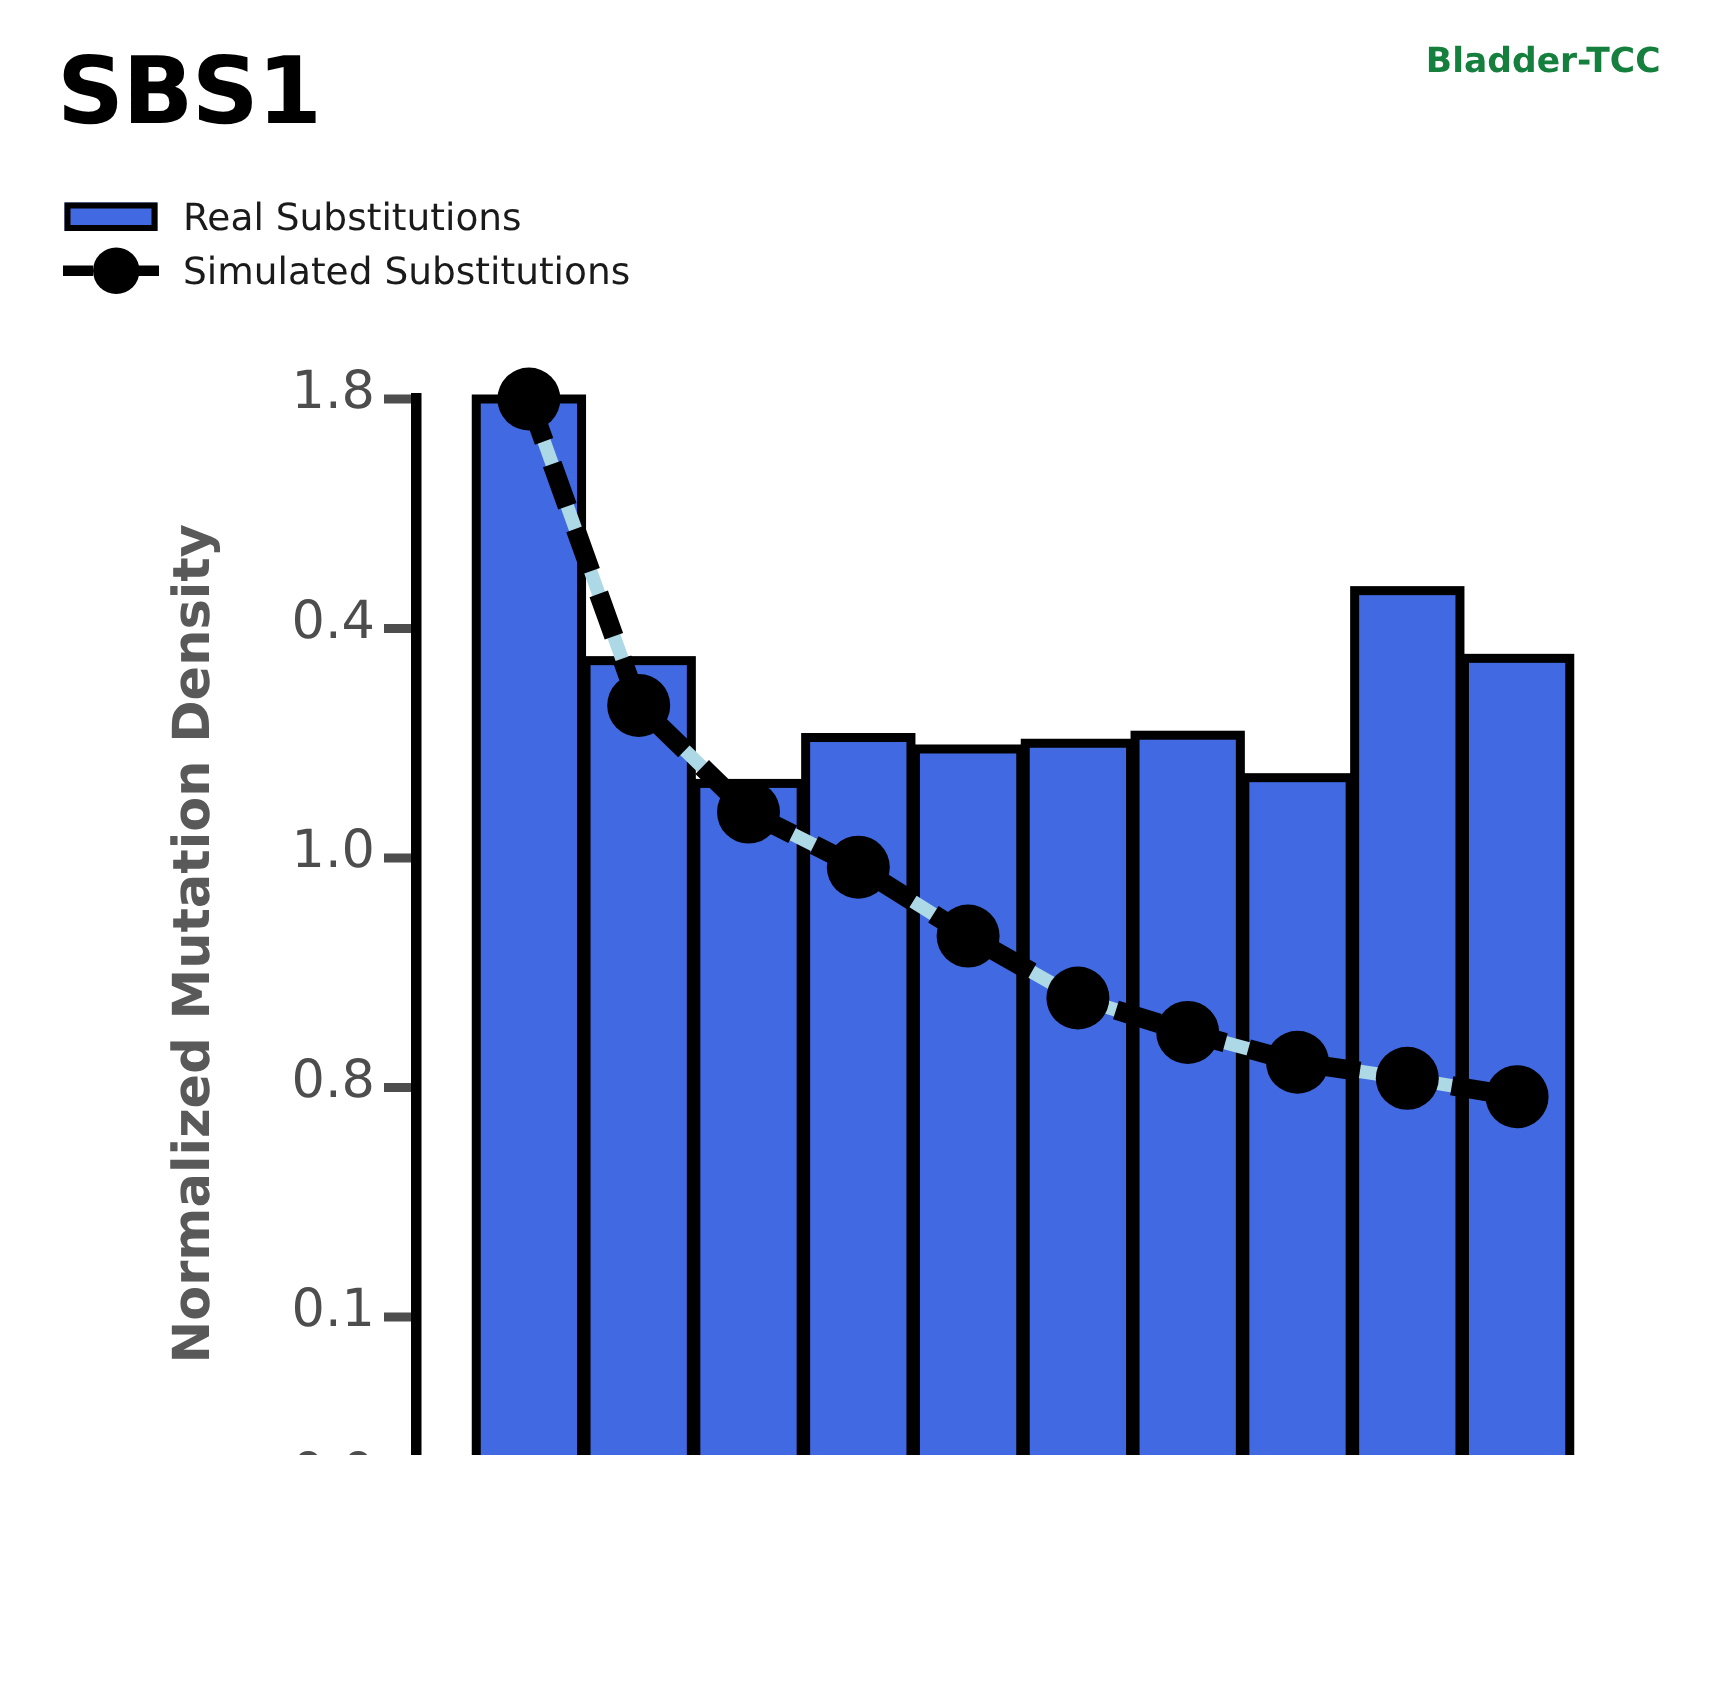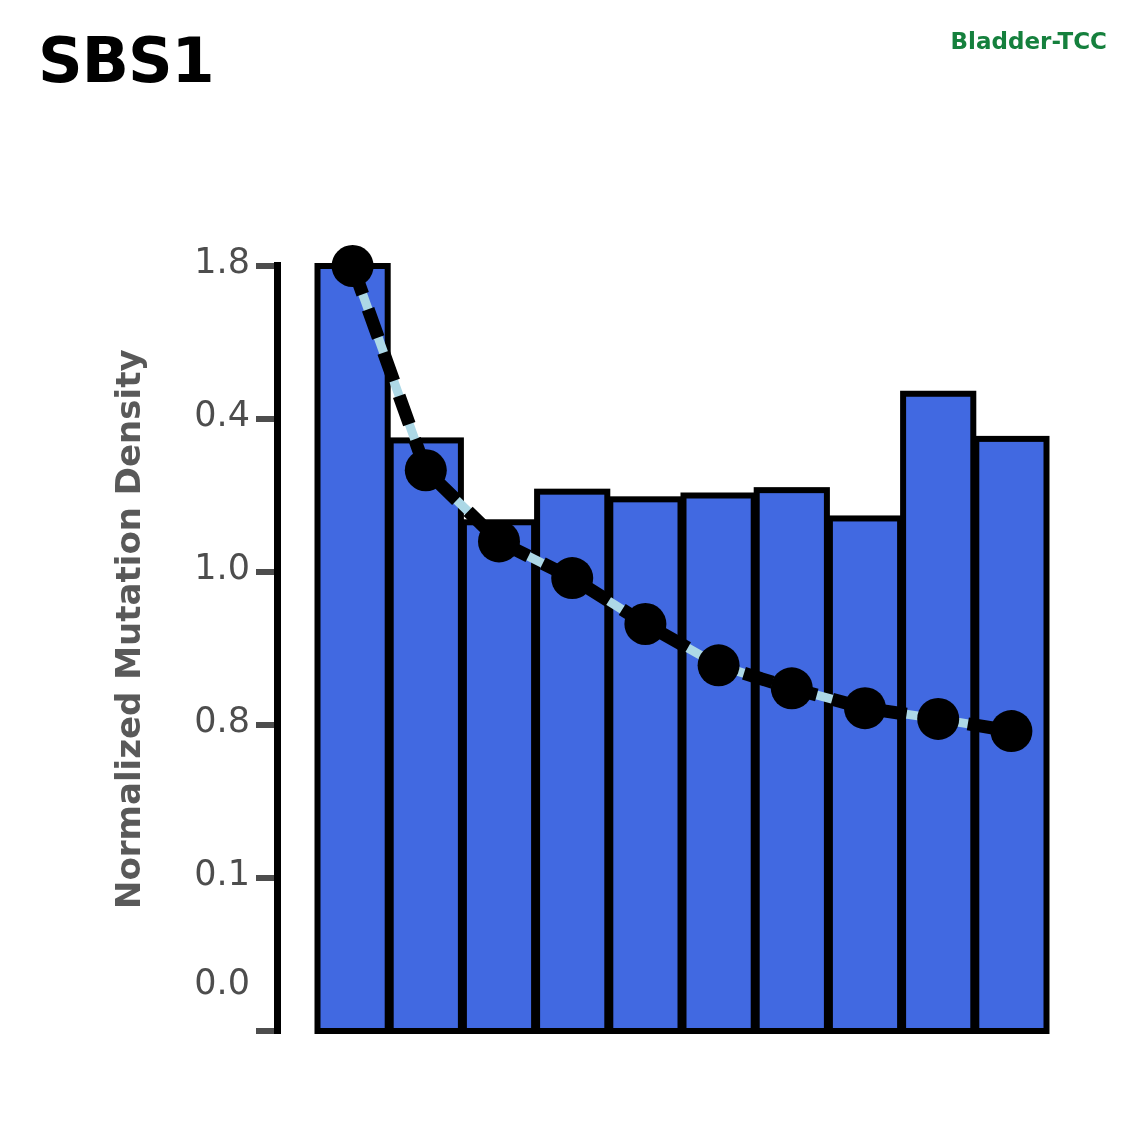--- a/index.html
+++ b/index.html
@@ -6,21 +6,21 @@
     margin: 0;
     padding: 0;
     background: #ffffff;
   }
   body {
     font-family: "DejaVu Sans", sans-serif;
   }
   #page {
     position: relative;
     width: 1147px;
-    height: 1125px;
+    height: 970px;
     background: #ffffff;
     overflow: hidden;
   }
 
   
   #chart-title {
     position: absolute;
     left: 38px;
     top: 22px;
     font-family: "DejaVu Sans", sans-serif;
@@ -144,20 +144,36 @@
   }
 </style>
 </head>
 <body>
 
 <div id="page">
 
   <div id="chart-title">SBS1</div>
   <div id="cohort-label">Bladder-TCC</div>
 
+  <div id="legend">
+    <div class="legend-row">
+      <span class="legend-key">
+        <span class="legend-swatch"></span>
+      </span>
+      <span class="legend-label">Real Substitutions</span>
+    </div>
+    <div class="legend-row">
+      <span class="legend-key">
+        <span class="legend-line-left"></span>
+        <span class="legend-line-right"></span>
+        <span class="legend-dot"></span>
+      </span>
+      <span class="legend-label">Simulated Substitutions</span>
+    </div>
+  </div>
 
   <div id="plot-wrap">
     <svg id="plot-svg" width="1147" height="1125">
       <g id="ticks-group">
           <line x1="256" x2="278" y1="1031" y2="1031" stroke="#4d4d4d" stroke-width="6"></line>
           <line x1="256" x2="278" y1="878" y2="878" stroke="#4d4d4d" stroke-width="6"></line>
           <line x1="256" x2="278" y1="725" y2="725" stroke="#4d4d4d" stroke-width="6"></line>
           <line x1="256" x2="278" y1="572" y2="572" stroke="#4d4d4d" stroke-width="6"></line>
           <line x1="256" x2="278" y1="419" y2="419" stroke="#4d4d4d" stroke-width="6"></line>
           <line x1="256" x2="278" y1="266" y2="266" stroke="#4d4d4d" stroke-width="6"></line>

